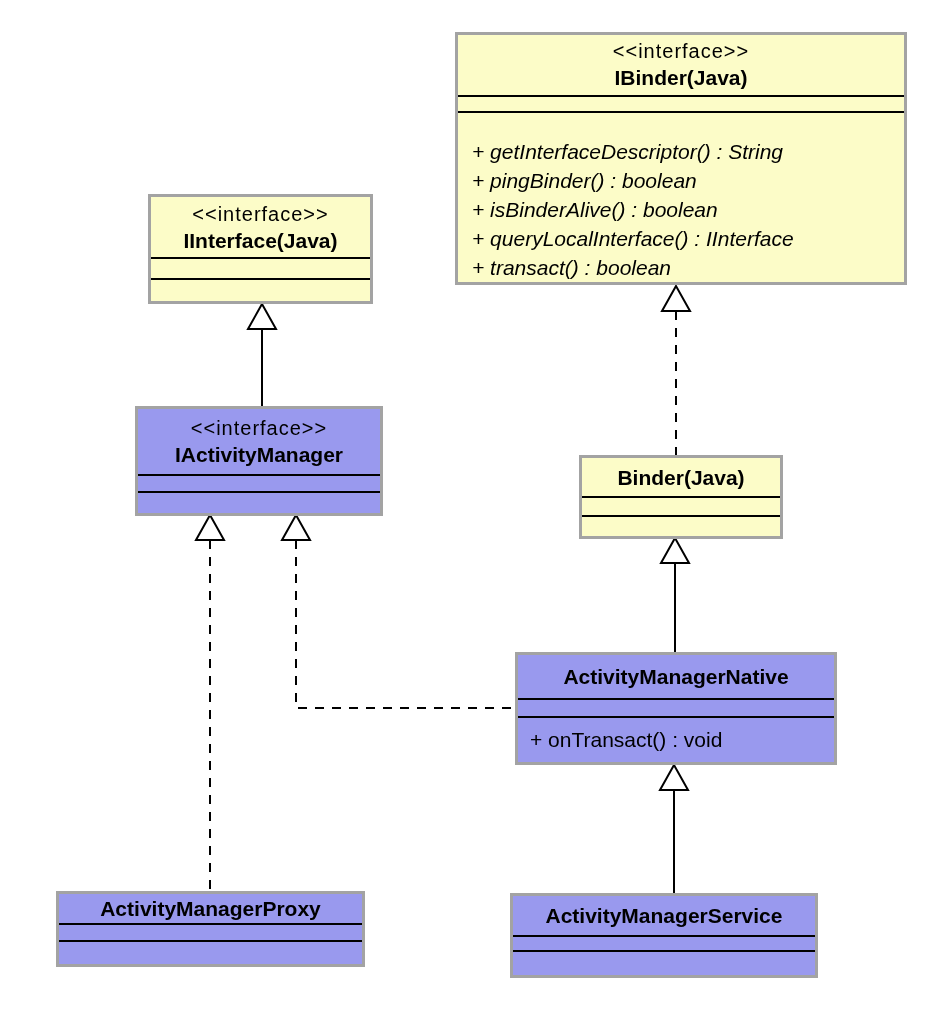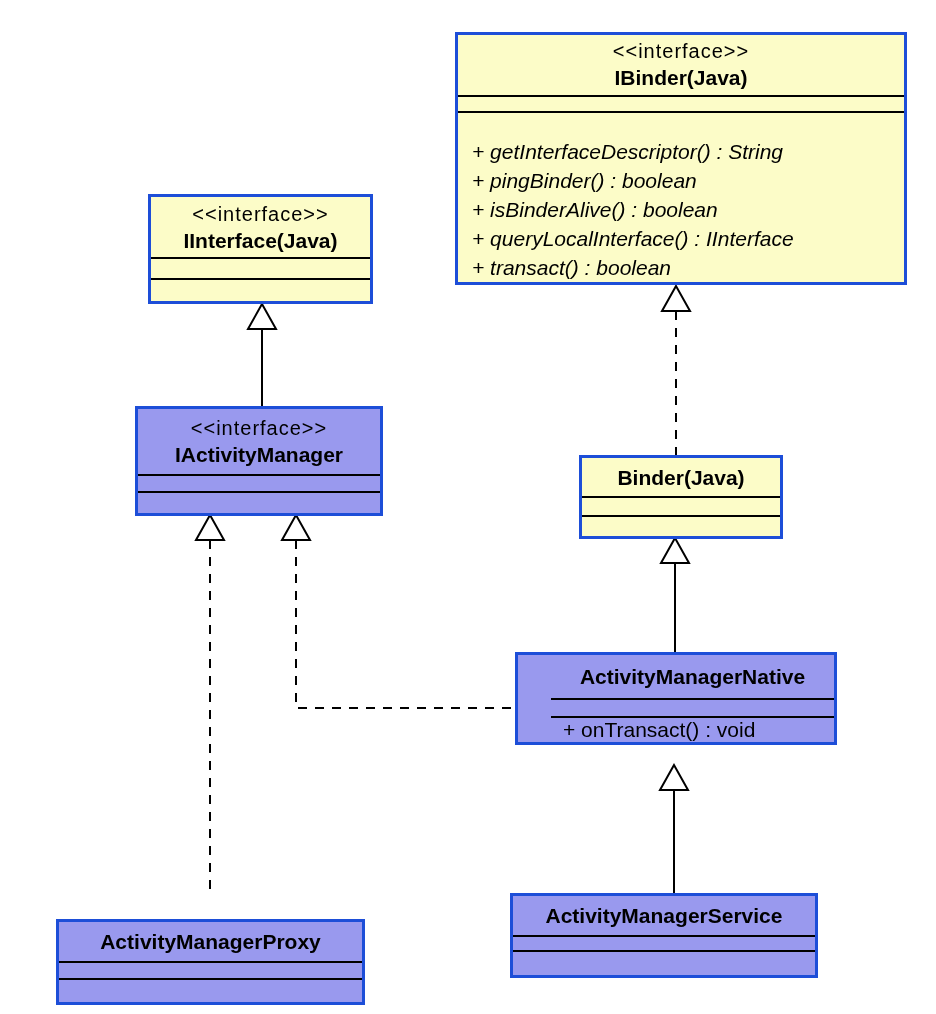--- a/index.html
+++ b/index.html
@@ -10,21 +10,21 @@
     background: #ffffff;
     font-family: "Liberation Sans", sans-serif;
     color: #000;
     overflow: hidden;
   }
   #connectors { position: absolute; left: 0; top: 0; }
 
   .uml-box {
     position: absolute;
     box-sizing: border-box;
-    border: 3px solid #1d4ed8;
+    border: 3px solid #a3a3a3;
     display: flex;
     flex-direction: column;
   }
   .yellow { background: #FCFCC8; }
   .purple { background: #9999EE; }
 
   .title {
     display: flex;
     flex-direction: column;
     justify-content: center;
@@ -64,32 +64,32 @@
   #box-iactivitymanager .attrs { height: 17px; }
   #box-iactivitymanager .methods { flex: 0 0 20px; }
 
   
   #box-binder { left: 579px; top: 455px; width: 204px; height: 84px; }
   #box-binder .title { flex: 1; }
   #box-binder .attrs { height: 19px; }
   #box-binder .methods { flex: 0 0 19px; }
 
   
-  #box-native { left: 515px; top: 652px; width: 322px; height: 93px; padding-left: 33px; }
+  #box-native { left: 515px; top: 652px; width: 322px; height: 113px; }
   #box-native .title { height: 45px; }
   #box-native .attrs { height: 18px; }
   #box-native .methods {
     display: flex;
     align-items: center;
     padding-left: 12px;
     font-size: 21px;
   }
 
   
-  #box-proxy { left: 56px; top: 891px; width: 309px; height: 86px; margin-top: 28px; }
+  #box-proxy { left: 56px; top: 891px; width: 309px; height: 76px; }
   #box-proxy .title { flex: 1; }
   #box-proxy .attrs { height: 17px; }
   #box-proxy .methods { flex: 0 0 22px; }
 
   
   #box-service { left: 510px; top: 893px; width: 308px; height: 85px; }
   #box-service .title { flex: 1; }
   #box-service .attrs { height: 15px; }
   #box-service .methods { flex: 0 0 23px; }
 </style>

